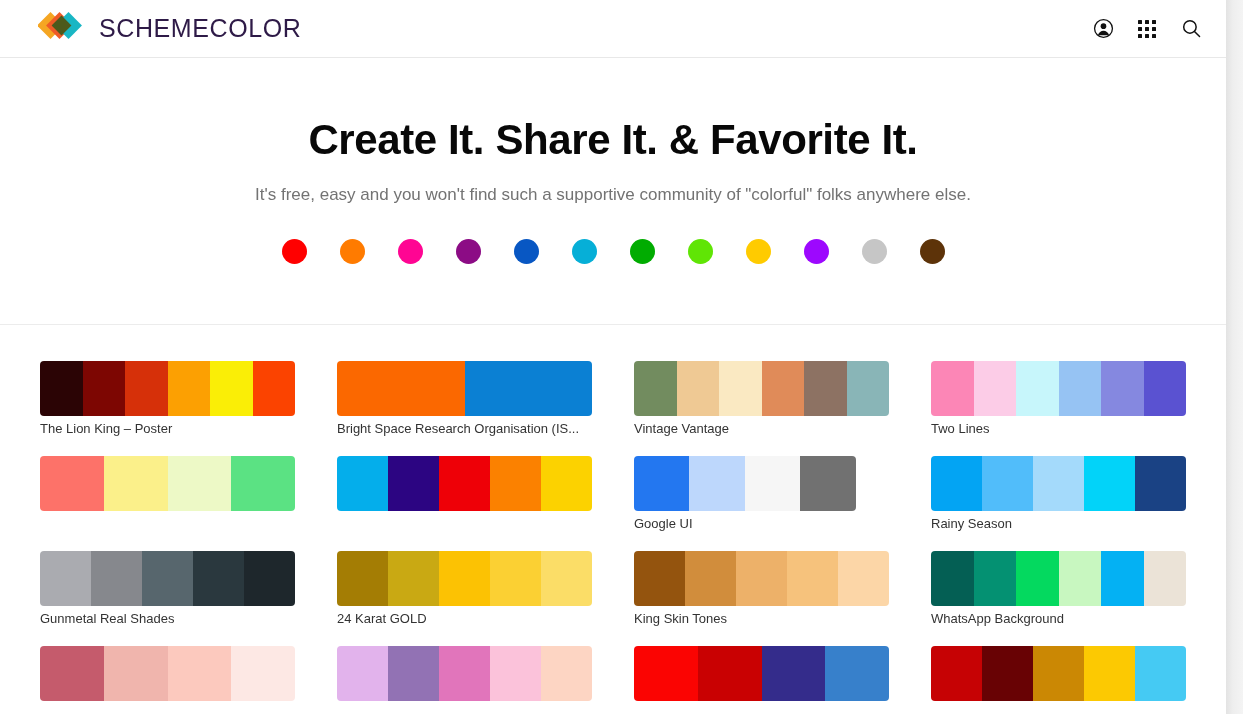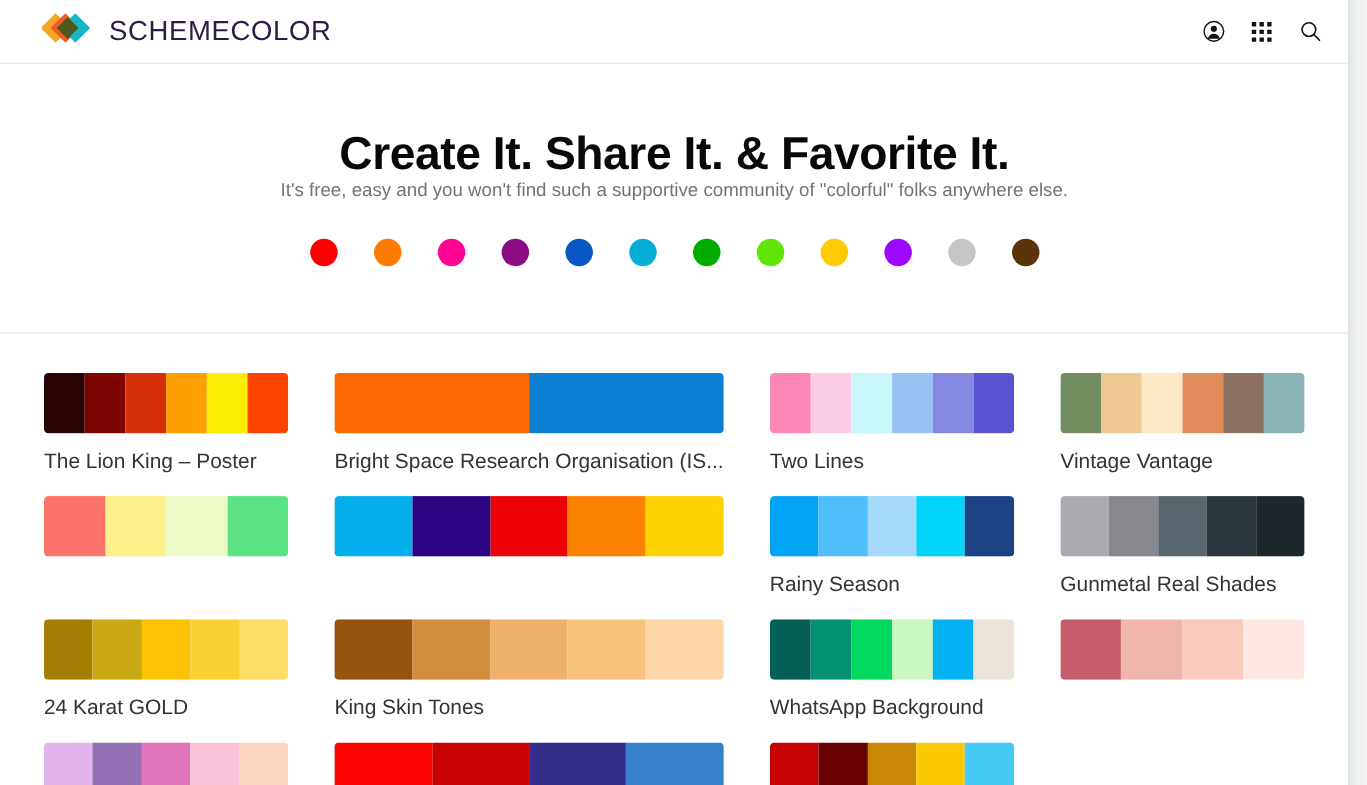--- a/index.html
+++ b/index.html
@@ -15,21 +15,21 @@
     width: 1243px;
     height: 714px;
     background: #f1f1f1;
     overflow: hidden;
   }
   .content-col {
     position: absolute;
     left: 0; top: 0;
     width: 1226px;
     height: 714px;
-    background: #22c55e;
+    background: #0ea5e9;
   }
   .edge-shadow {
     position: absolute;
     left: 1226px; top: 0;
     width: 17px; height: 714px;
     background: linear-gradient(to right, #e3e3e3 0%, #eeeeee 40%, #f4f4f4 100%);
   }
 
   
   .header {
@@ -89,20 +89,21 @@
     text-align: center;
   }
   .hero h1 {
     font-size: 42px;
     font-weight: bold;
     color: #080808;
     letter-spacing: -0.4px;
     line-height: 1.12;
   }
   .hero p {
+    margin-top: 22px;
     font-size: 17px;
     color: #737373;
     font-weight: 400;
     text-align: center;
   }
   .dots {
     margin-top: 34px;
     display: flex;
     justify-content: center;
     align-items: center;
@@ -132,22 +133,22 @@
   }
   .swatches {
     display: flex;
     height: 55px;
     border-radius: 4px;
     overflow: hidden;
     width: 100%;
   }
   .swatches span { display: block; height: 100%; flex: 1 1 0; }
   .card-title {
-    margin-top: 15px;
-    font-size: 19px;
+    margin-top: 5px;
+    font-size: 13px;
     color: #333333;
     white-space: nowrap;
     overflow: hidden;
     text-overflow: ellipsis;
   }
   .card.narrow .swatches { width: 87%; }
 </style>
 </head>
 <body>
 
@@ -235,56 +236,65 @@
           </div>
           <div class="card">
             <div class="swatches">
               <span style="background: rgb(251, 104, 0);"></span>
               <span style="background: rgb(11, 128, 211);"></span>
             </div>
             <div class="card-title">Bright Space Research Organisation (IS...</div>
           </div>
           <div class="card">
             <div class="swatches">
+              <span style="background: rgb(114, 140, 95);"></span>
+              <span style="background: rgb(239, 201, 148);"></span>
+              <span style="background: rgb(250, 233, 194);"></span>
+              <span style="background: rgb(224, 139, 89);"></span>
+              <span style="background: rgb(141, 114, 99);"></span>
+              <span style="background: rgb(137, 181, 183);"></span>
+            </div>
+            <div class="card-title">Vintage Vantage</div>
+          </div>
+          <div class="card">
+            <div class="swatches">
               <span style="background: rgb(252, 134, 182);"></span>
               <span style="background: rgb(252, 204, 231);"></span>
               <span style="background: rgb(199, 246, 251);"></span>
               <span style="background: rgb(150, 195, 243);"></span>
               <span style="background: rgb(133, 136, 224);"></span>
               <span style="background: rgb(90, 82, 209);"></span>
             </div>
             <div class="card-title">Two Lines</div>
           </div>
           <div class="card">
             <div class="swatches">
-              <span style="background: rgb(114, 140, 95);"></span>
-              <span style="background: rgb(239, 201, 148);"></span>
-              <span style="background: rgb(250, 233, 194);"></span>
-              <span style="background: rgb(224, 139, 89);"></span>
-              <span style="background: rgb(141, 114, 99);"></span>
-              <span style="background: rgb(137, 181, 183);"></span>
-            </div>
-            <div class="card-title">Vintage Vantage</div>
-          </div>
-          <div class="card">
-            <div class="swatches">
               <span style="background: rgb(253, 114, 105);"></span>
               <span style="background: rgb(251, 240, 138);"></span>
               <span style="background: rgb(237, 249, 198);"></span>
               <span style="background: rgb(91, 226, 131);"></span>
             </div>
           </div>
           <div class="card">
             <div class="swatches">
               <span style="background: rgb(4, 174, 235);"></span>
               <span style="background: rgb(44, 5, 130);"></span>
               <span style="background: rgb(238, 0, 7);"></span>
               <span style="background: rgb(251, 129, 0);"></span>
               <span style="background: rgb(252, 210, 0);"></span>
             </div>
+          </div>
+          <div class="card narrow">
+            <div class="swatches">
+              <span style="background: rgb(35, 119, 240);"></span>
+              <span style="background: rgb(189, 215, 252);"></span>
+              <span style="background: rgb(246, 246, 246);"></span>
+              <span style="background: rgb(113, 113, 113);"></span>
+            </div>
+            <div class="card-title">Google UI</div>
           </div>
           <div class="card">
             <div class="swatches">
               <span style="background: rgb(3, 164, 243);"></span>
               <span style="background: rgb(81, 189, 250);"></span>
               <span style="background: rgb(164, 218, 251);"></span>
               <span style="background: rgb(2, 211, 249);"></span>
               <span style="background: rgb(26, 66, 132);"></span>
             </div>
             <div class="card-title">Rainy Season</div>

